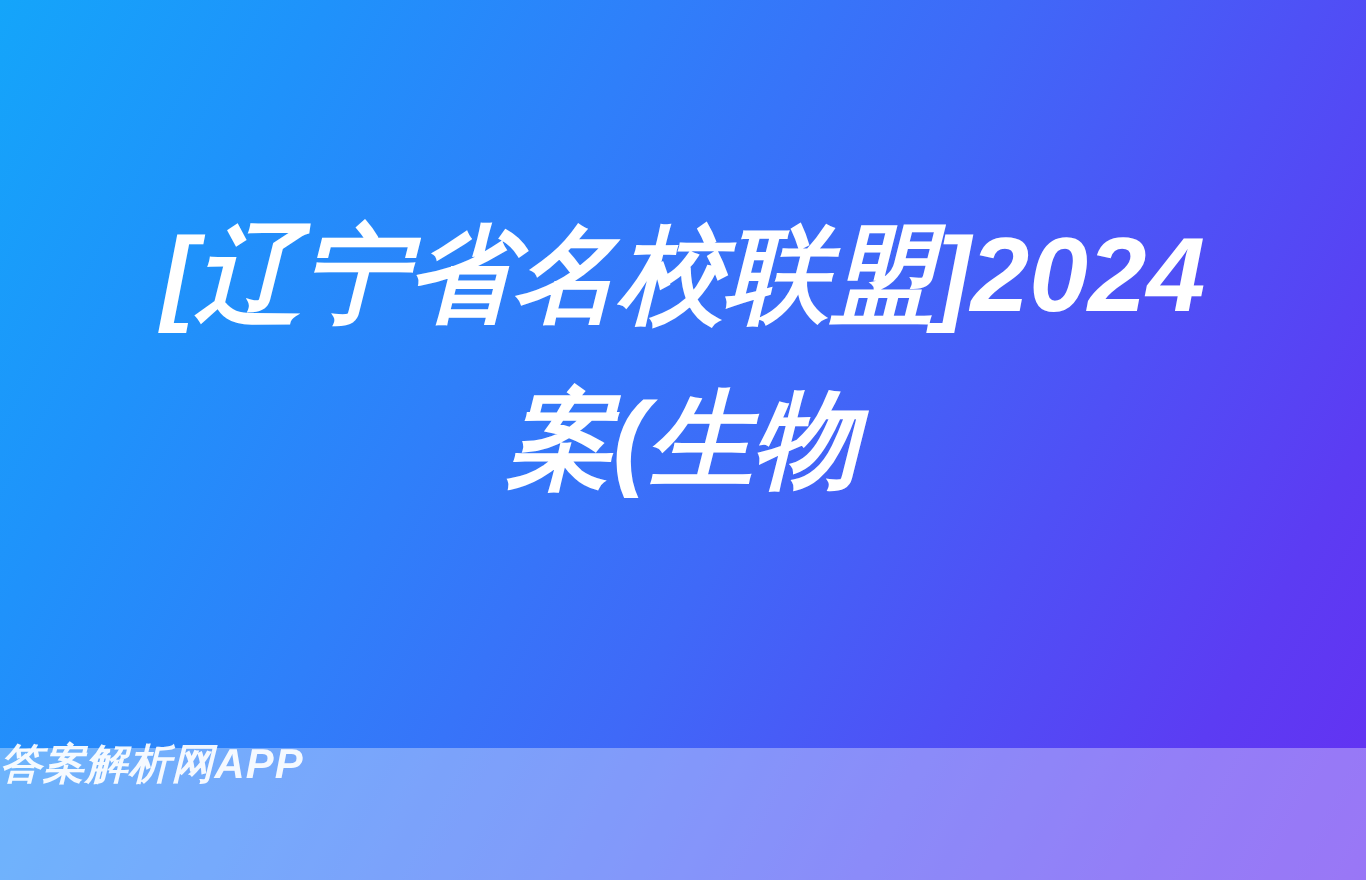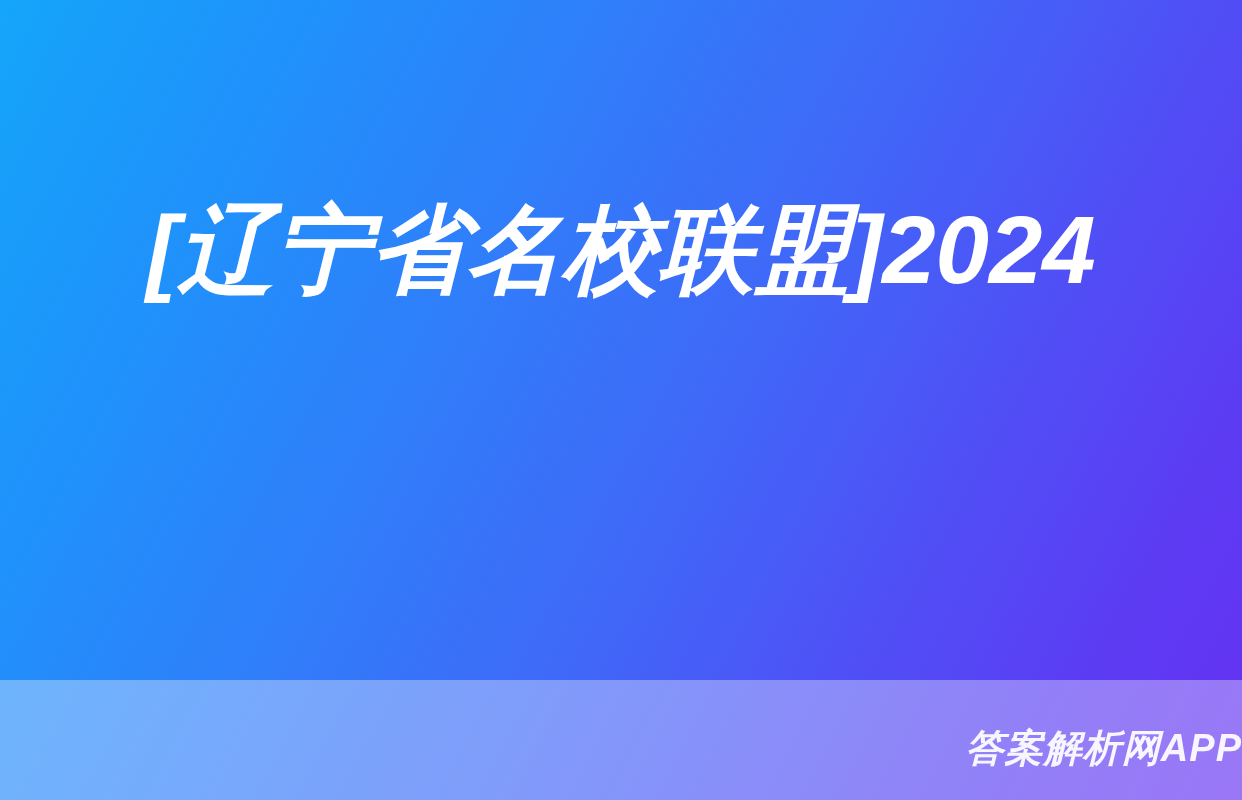--- a/index.html
+++ b/index.html
@@ -52,22 +52,22 @@
     font-style: italic;
     letter-spacing: 0px;
     white-space: nowrap;
     text-rendering: geometricPrecision;
   }
 
   #watermark {
     position: absolute;
     left: 0;
     right: 0;
-    top: 722px;
-    text-align: right;
+    top: 669px;
+    text-align: left;
   }
 
   #watermark-text {
     display: inline-block;
     color: rgba(255, 255, 255, 0.93);
     font-size: 38px;
     line-height: 52px;
     font-weight: bold;
     font-style: italic;
     letter-spacing: 1px;
@@ -76,19 +76,20 @@
 </style>
 </head>
 <body>
 
 <div id="poster">
 
   <div id="bottom-band"></div>
 
   <div id="title-block">
     <span class="title-line">[辽宁省名校联盟]2024</span>
+    <span class="title-line">案(生物</span>
   </div>
 
   <div id="watermark">
     <span id="watermark-text">答案解析网APP</span>
   </div>
 
 </div>
 
 </body></html>

